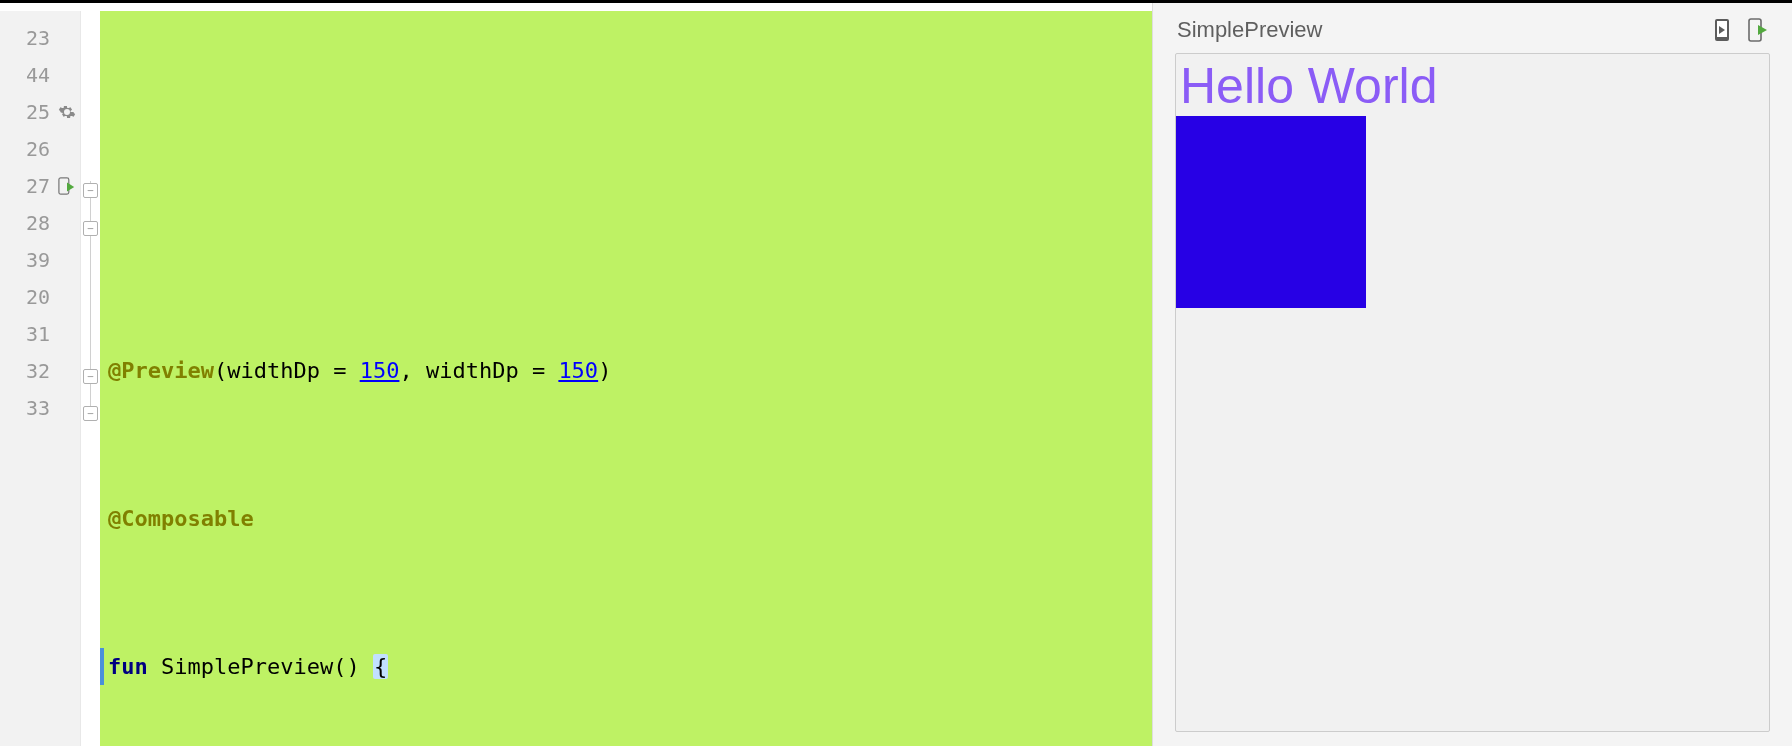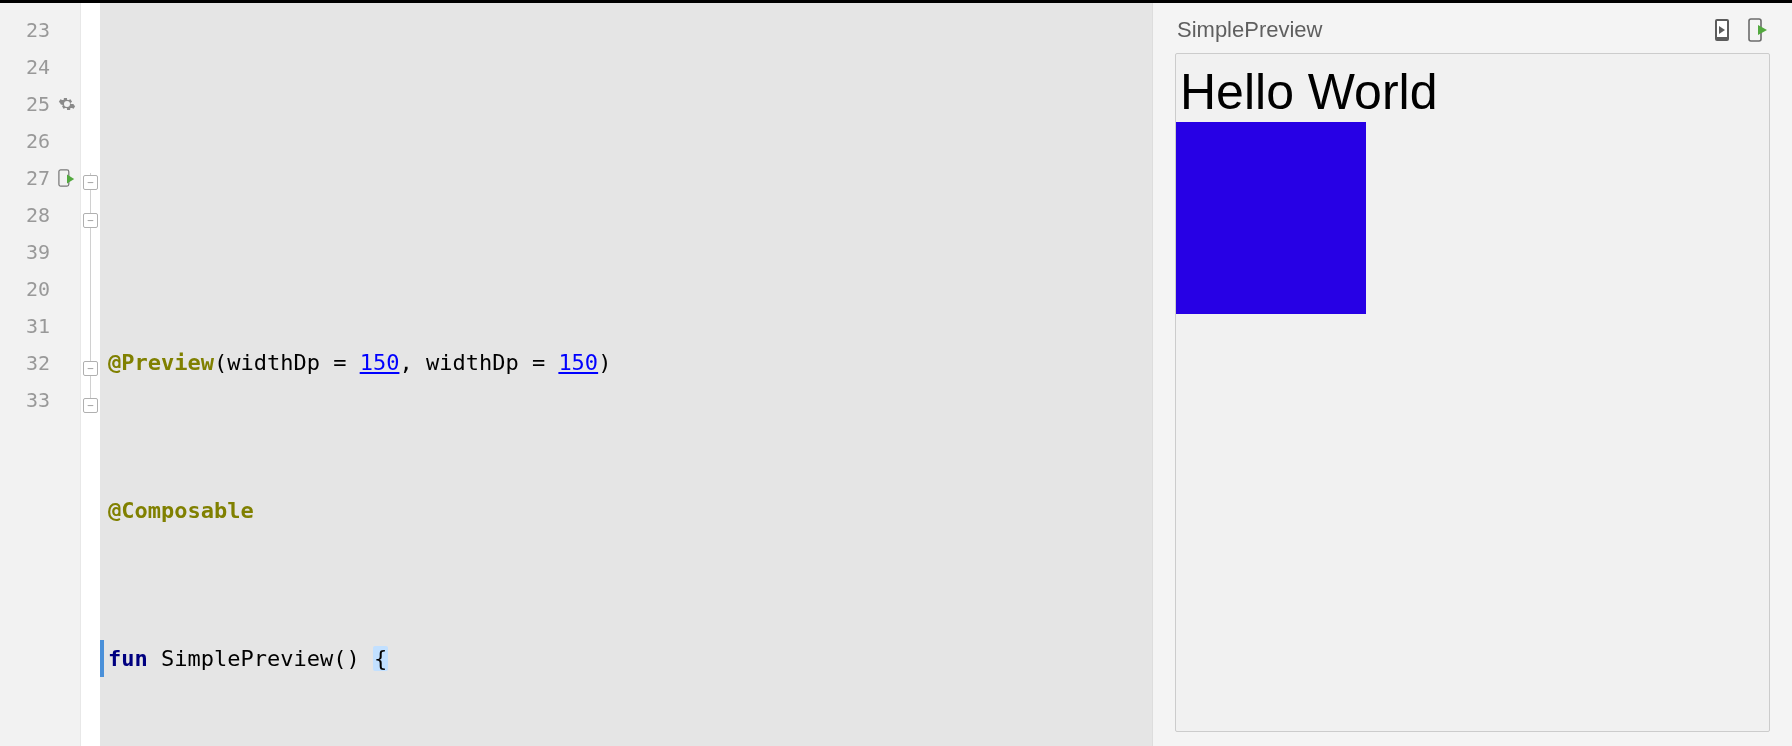--- a/index.html
+++ b/index.html
@@ -14,21 +14,22 @@
   .main {
     display: flex;
     width: 100%;
     height: 100%;
   }
   
   .editor {
     flex: 1;
     display: flex;
     position: relative;
-    background: #e5e5e5;
+    background: #bef264;
+    margin-top: 8px;
   }
   .gutter {
     width: 80px;
     background: #f2f2f2;
     color: #999999;
     font-size: 20px;
     padding-top: 8px;
     user-select: none;
   }
   .gutter-row {
@@ -140,41 +141,41 @@
     border-radius: 2px;
     position: relative;
     display: flex;
     flex-direction: column;
     align-items: flex-start;
     padding: 0;
   }
   .preview-hello {
     font-family: -apple-system, Helvetica, Arial, sans-serif;
     font-size: 50px;
-    color: #000000;
+    color: #8b5cf6;
     line-height: 1.2;
     margin-left: 4px;
-    margin-top: 8px;
+    margin-top: 2px;
   }
   .preview-box {
     width: 190px;
     height: 192px;
     background: #2700e5;
   }
 </style>
 </head>
 <body>
 
 <div class="main">
 
   <div class="editor">
 
     <div class="gutter">
       <div class="gutter-row">23</div>
-      <div class="gutter-row">24</div>
+      <div class="gutter-row">44</div>
       <div class="gutter-row">25
         <span class="gutter-icon">
           <svg viewBox="0 0 24 24" width="18" height="18">
               <path fill="#8a8a8a" d="M12 8a4 4 0 1 0 0 8 4 4 0 0 0 0-8zm9 4a7 7 0 0 1-.1 1.2l2 1.6-2 3.4-2.4-1a7 7 0 0 1-2 .1l-.4 2.6h-4l-.4-2.6a7 7 0 0 1-2-.1l-2.4 1-2-3.4 2-1.6A7 7 0 0 1 3 12a7 7 0 0 1 .1-1.2l-2-1.6 2-3.4 2.4 1a7 7 0 0 1 2-.1L7.9 4h4l.4 2.6a7 7 0 0 1 2 .1l2.4-1 2 3.4-2 1.6c.1.4.1.8.1 1.3z"></path>
             </svg>
         </span>
       </div>
       <div class="gutter-row">26</div>
       <div class="gutter-row">27
         <span class="gutter-icon">

